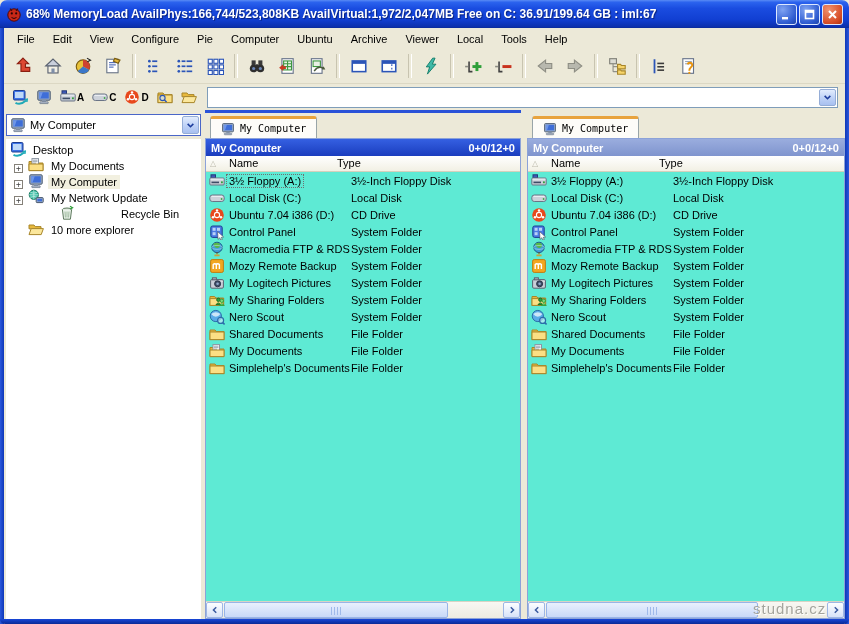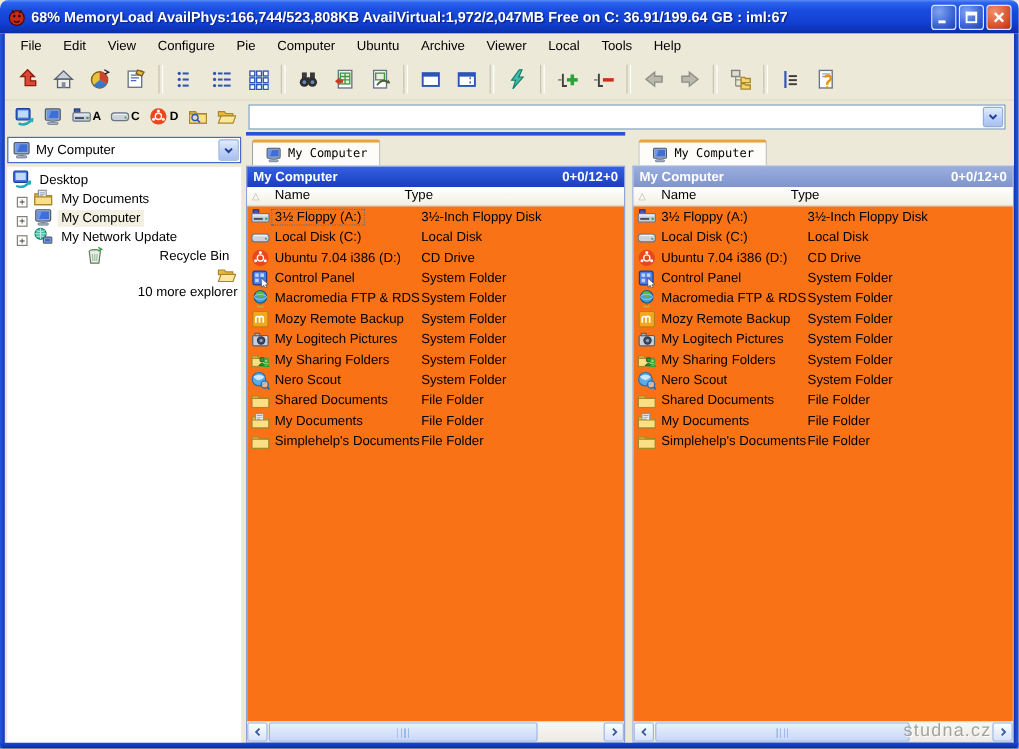--- a/index.html
+++ b/index.html
@@ -47,21 +47,21 @@
   .tabstrip{position:absolute;top:3px;left:0;right:0;height:25px;display:flex;align-items:flex-end;padding-left:5px}
   .tab{height:22px;background:#FDFCF8;border:1px solid #99A5A8;border-bottom:none;border-top:3px solid #E8A33D;border-radius:3px 3px 0 0;display:flex;align-items:center;gap:5px;padding:0 10px;box-sizing:border-box;font-family:"DejaVu Sans Mono",monospace;font-size:10px;white-space:nowrap}
   .panel-frame{position:absolute;top:28px;left:0;right:0;bottom:0;border:1px solid #8CA2D8;box-sizing:border-box;background:#fff}
   .phead{position:absolute;top:0;left:0;right:0;height:17px;color:#fff;font-weight:bold;display:flex;justify-content:space-between;align-items:center;padding:0 5px;box-sizing:border-box}
   .phead.active{background:linear-gradient(180deg,#3560E2,#1A3DBE)}
   .phead.inactive{background:linear-gradient(180deg,#9AADDE,#7F94CE)}
   .colhead{position:absolute;top:17px;left:0;right:0;height:16px;background:linear-gradient(180deg,#FFFFFF,#F2F0E4);border-bottom:1px solid #D4D0BC;box-sizing:border-box}
   .colhead .sort{position:absolute;left:4px;top:3px;color:#BCBAAC;font-size:8px}
   .colhead .c0{position:absolute;left:23px;top:1px}
   .colhead .c1{position:absolute;left:131px;top:1px}
-  .list{position:absolute;top:33px;left:0;right:0;bottom:17px;background:#f97316;overflow:hidden}
+  .list{position:absolute;top:33px;left:0;right:0;bottom:17px;background:#5eead4;overflow:hidden}
   .row{height:17px;display:flex;align-items:center;padding-left:3px;box-sizing:border-box;position:relative}
   .row .ric{width:16px;height:16px;margin-right:4px;flex:none}
   .row .rname{white-space:nowrap}
   .row .rname.focused{outline:1px dotted #707070;padding:0 2px;margin-left:-2px}
   .row .rtype{position:absolute;left:145px;white-space:nowrap}
   .hscroll{position:absolute;left:0;right:0;bottom:0;height:17px;background:linear-gradient(180deg,#F8F7F3,#EDEBE1);border-top:1px solid #D8D4C4;box-sizing:border-box}
   .sbtn{position:absolute;top:0;width:17px;height:16px;background:linear-gradient(180deg,#FDFEFF,#D7E2F8);border:1px solid #9EB6E4;border-radius:2px;display:flex;align-items:center;justify-content:center;box-sizing:border-box;z-index:3}
   .sbtn.s-left{left:0}.sbtn.s-right{right:0}
   .sthumb{position:absolute;top:0;height:16px;background:linear-gradient(180deg,#E9F0FD,#C8D8F8);border:1px solid #98B4E8;border-radius:2px;box-sizing:border-box;z-index:1}
   .sthumb .grip{position:absolute;left:calc(50% - 5px);top:4px;width:10px;height:8px;background:repeating-linear-gradient(90deg,#9FB9EA 0 1px,transparent 1px 3px)}
@@ -475,33 +475,33 @@
           <span class="tic">
             <svg width="16" height="16" viewBox="0 0 16 16">
               <circle cx="5.8" cy="5.8" r="4.6" fill="#3EC0A8" stroke="#16785E"></circle>
               <path d="M1.2 5.8 h9.2 M5.8 1.2 v9.2 M2.2 3.2 q3.6 2 7.2 0 M2.2 8.4 q3.6 -2 7.2 0" fill="none" stroke="#CFF2E8" stroke-width=".7"></path>
               <rect x="8.2" y="8.6" width="7" height="5" rx=".8" fill="#9FB0C8" stroke="#48586E"></rect>
               <rect x="9.4" y="9.8" width="4.6" height="2.6" fill="#3E6ED8"></rect>
             </svg>
           </span>
           <span class="tree-label">My Network Update</span>
         </div>
-        <div class="tree-row" style="padding-left: 12px; gap: 39px;">
+        <div class="tree-row" style="padding-left: 0; gap: 39px;">
           <span class="noexp"></span>
           <span class="tic">
             <svg width="16" height="16" viewBox="0 0 16 16">
               <ellipse cx="8" cy="4.6" rx="4.6" ry="1.6" fill="#D6E2D6" stroke="#5E7A5E"></ellipse>
               <path d="M3.4 4.6 L4.6 14.2 H11.4 L12.6 4.6" fill="#EAF2EA" stroke="#5E7A5E"></path>
               <path d="M6 6.5 l.4 6 M8 6.5 v6 M10 6.5 l-.4 6" stroke="#9EBA9E"></path>
               <path d="M11 1.2 l2.6 1.5 -2.6 1.5" fill="none" stroke="#2FA03A" stroke-width="1.2"></path>
             </svg>
           </span>
           <span class="tree-label">Recycle Bin</span>
         </div>
-        <div class="tree-row" style="padding-left: 8px; flex-direction: column;">
+        <div class="tree-row" style="padding-left: 8px;">
           <span class="noexp"></span>
           <span class="tic">
             <svg width="16" height="16" viewBox="0 0 16 16">
               <path d="M1 4 h5 l1.3 1.6 H13 v2.2 H1 Z" fill="#E8B93C" stroke="#A8862A"></path>
               <path d="M1 13.6 L3.2 7.6 H15.4 L13.2 13.6 Z" fill="#FBE79C" stroke="#A8862A"></path>
             </svg>
           </span>
           <span class="tree-label">10 more explorer</span>
         </div>
       </div>

